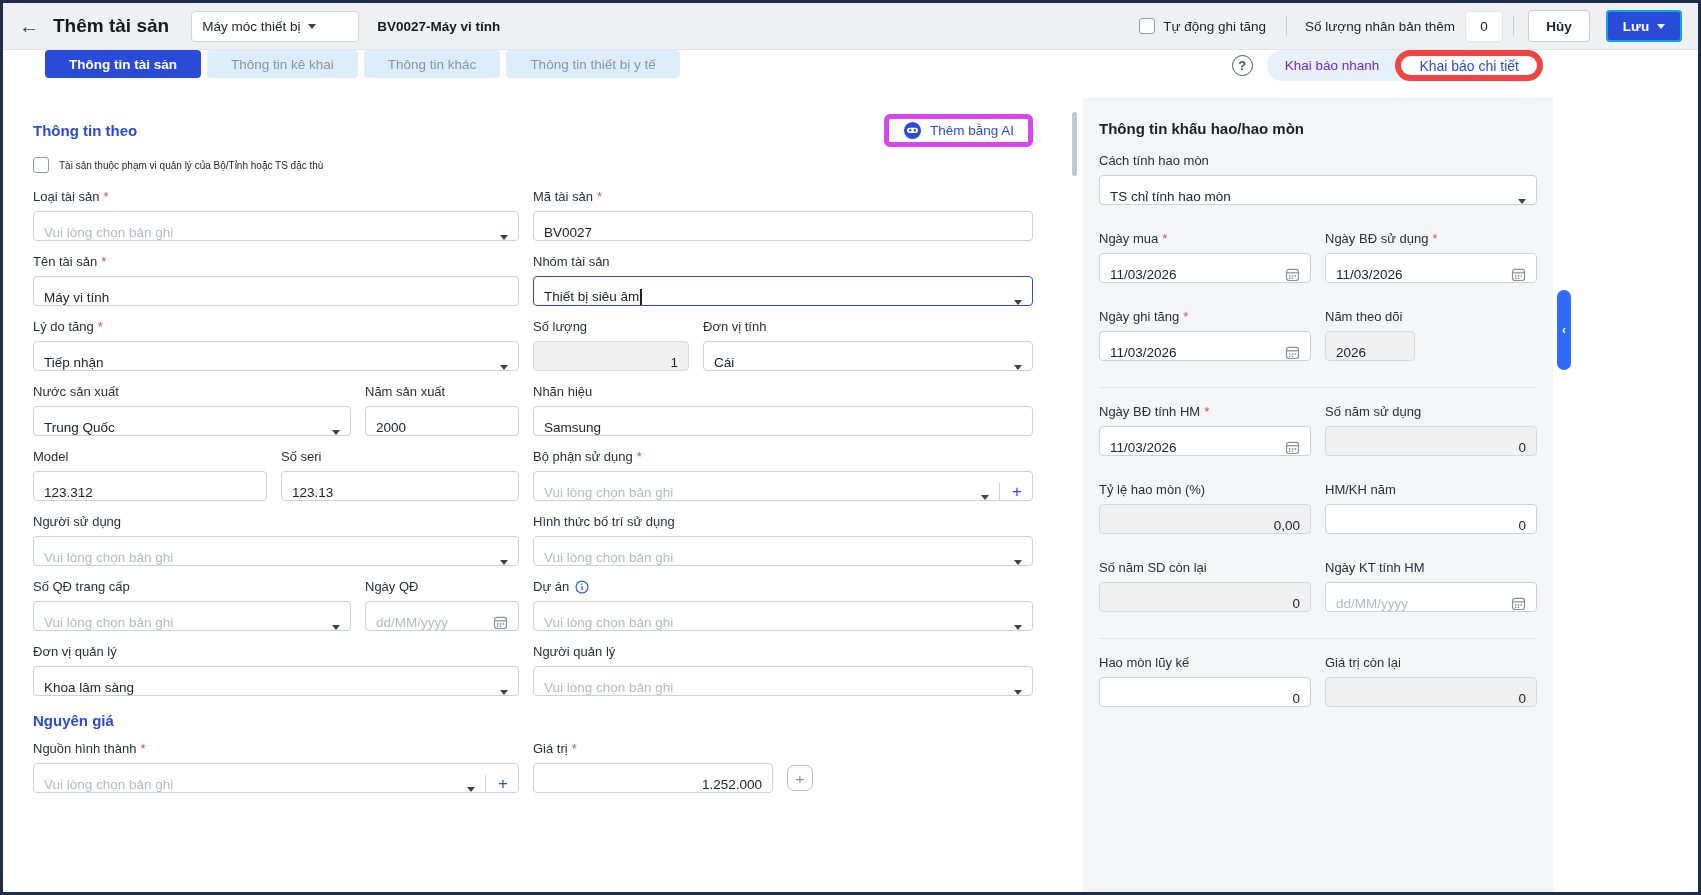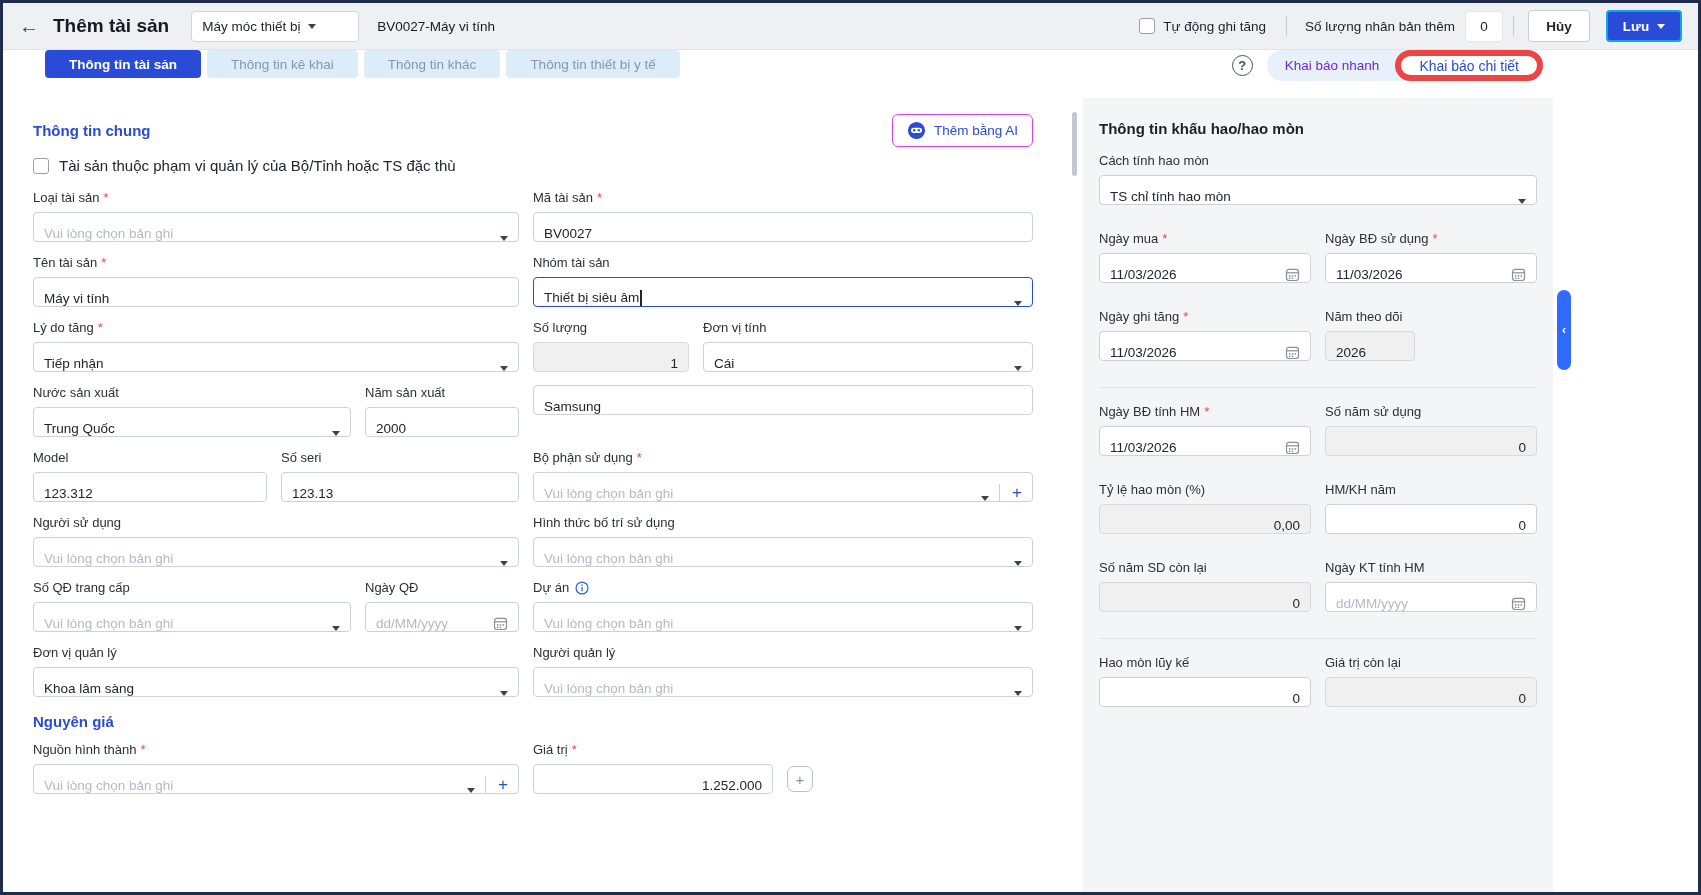--- a/index.html
+++ b/index.html
@@ -6,21 +6,21 @@
   html,body{width:1701px;height:895px;overflow:hidden}
   body{font-family:"Liberation Sans","DejaVu Sans",sans-serif;background:#fff;color:#22252d}
   .window{position:absolute;inset:0;border:3px solid #1f2c4e;background:#fff;display:flex;flex-direction:column;overflow:hidden}
 
   
   .top-bar{flex:0 0 47px;background:#eef0f3;display:flex;align-items:center;justify-content:space-between;padding:0 16px;border-bottom:1px solid #e2e4e8}
   .tb-left,.tb-right{display:flex;align-items:center}
   .back{font-size:20px;color:#3a3f4a;margin-right:14px;cursor:pointer}
   .title{font-size:19px;font-weight:bold;color:#171a22;margin-right:22px}
   .hdr-select{width:168px;height:31px;background:#fff;border:1px solid #d2d6dc;border-radius:4px;display:flex;align-items:center;padding:0 10px;font-size:13.5px;color:#22252d;margin-right:18px;cursor:pointer}
-  .crumb{font-size:13.5px;font-weight:normal;color:#171a22}
+  .crumb{font-size:13.5px;font-weight:bold;color:#171a22}
   .cb{width:16px;height:16px;border:1.5px solid #979ea9;border-radius:3px;background:#fff;display:inline-block;flex:0 0 auto;cursor:pointer}
   .tb-right .lab{font-size:13.5px;color:#22252d;margin:0 10px 0 8px}
   .vdiv{width:1px;height:20px;background:#c6cad1;margin:0 10px}
   .count-box{width:38px;height:31px;background:#fff;border:1px solid #e3e5e9;border-radius:4px;display:flex;align-items:center;justify-content:center;font-size:13.5px}
   .btn{height:32px;border-radius:4px;font-size:13.5px;display:flex;align-items:center;justify-content:center;cursor:pointer}
   .btn-ghost{width:62px;background:#fff;border:1px solid #c9cdd4;color:#22252d;font-weight:bold;margin:0 4px}
   .btn-primary{width:76px;background:#2a4bd7;border:2px solid #0ea5e9;color:#fff;font-weight:bold;margin-left:12px;gap:8px}
 
   
   .tabs-row{flex:0 0 48px;background:#fff;display:flex;align-items:flex-start;justify-content:space-between;padding:0 155px 0 42px}
@@ -32,22 +32,22 @@
   .mode-pill{background:#e7f0fb;border-radius:16px;height:31px;display:flex;align-items:center;padding-left:18px;cursor:pointer}
   .mode-quick{font-size:13.5px;color:#6d28d9;margin-right:16px}
   .mode-detail{height:31px;background:#fff;border:6px solid #ef4444;border-radius:16px;color:#2a4bd7;font-size:14px;display:flex;align-items:center;padding:0 18px}
 
   
   .content{flex:1;display:flex;min-height:0}
   .left-col{flex:1;background:#fff;padding:10px 0 0 30px;position:relative;overflow:hidden}
   .lc-inner{width:1000px}
   .sec-head{display:flex;align-items:center;justify-content:space-between;margin:6px 0 10px}
   .sec-title{font-size:15px;font-weight:bold;color:#2a4bd7}
-  .ai-btn{height:33px;border:1px solid #d946ef;border-radius:6px;background:#fff;color:#2a4bd7;font-size:13.5px;display:flex;align-items:center;gap:8px;padding:0 14px;cursor:pointer}
-  .scope-line{display:flex;align-items:center;gap:10px;margin:4px 0 16px;font-size:15px;color:#22252d}
+  .ai-btn{height:33px;border:5px solid #d946ef;border-radius:6px;background:#fff;color:#2a4bd7;font-size:13.5px;display:flex;align-items:center;gap:8px;padding:0 14px;cursor:pointer}
+  .scope-line{display:flex;align-items:center;gap:10px;margin:4px 0 16px;font-size:10px;color:#22252d}
 
   .row{display:flex;gap:14px;margin-bottom:13px}
   .fld{display:flex;flex-direction:column}
   .lbl{font-size:13px;color:#2b2f38;margin-bottom:7px;white-space:nowrap;display:flex;align-items:center;gap:4px}
   .req{color:#e5484d}
   .ctl{height:30px;border:1px solid #ccd1d9;border-radius:4px;background:#fff;display:flex;align-items:flex-end;padding:0 10px;font-size:13.5px;color:#21242c}
   .ctl .val{flex:1;overflow:hidden;white-space:nowrap}
   .ctl .ph{flex:1;color:#b4bac4;overflow:hidden;white-space:nowrap}
   .ctl.select{cursor:pointer}
   .caret{width:0;height:0;border-left:4.5px solid transparent;border-right:4.5px solid transparent;border-top:5.5px solid #3c4250;margin-left:8px;flex:0 0 auto}
@@ -121,21 +121,21 @@
       </div>
     </div>
   </div>
 
   <div class="content">
 
     <div class="left-col">
       <div class="lc-inner">
 
         <div class="sec-head">
-          <span class="sec-title">Thông tin chung</span>
+          <span class="sec-title">Thông tin theo</span>
           <button class="ai-btn">
             <svg width="19" height="19" viewBox="0 0 20 20">
                 <circle cx="10" cy="10" r="9" fill="#2a4bd7"></circle>
                 <rect x="4.2" y="7" width="11.6" height="5.6" rx="2.8" fill="#fff"></rect>
                 <circle cx="7.6" cy="9.8" r="1.25" fill="#2a4bd7"></circle>
                 <circle cx="12.4" cy="9.8" r="1.25" fill="#2a4bd7"></circle>
               </svg>
             <span>Thêm bằng AI</span>
           </button>
         </div>
@@ -230,20 +230,23 @@
           </div>
           <div class="fld w154">
             <div class="lbl">
                 <span>Năm sản xuất</span>
               </div>
             <div class="ctl">
               <span class="val">2000</span>
             </div>
           </div>
           <div class="fld w500">
+            <div class="lbl">
+                <span>Nhãn hiệu</span>
+              </div>
             <div class="ctl">
               <span class="val">Samsung</span>
             </div>
           </div>
         </div>
 
         <div class="row">
           <div class="fld w234">
             <div class="lbl">
                 <span>Model</span>

